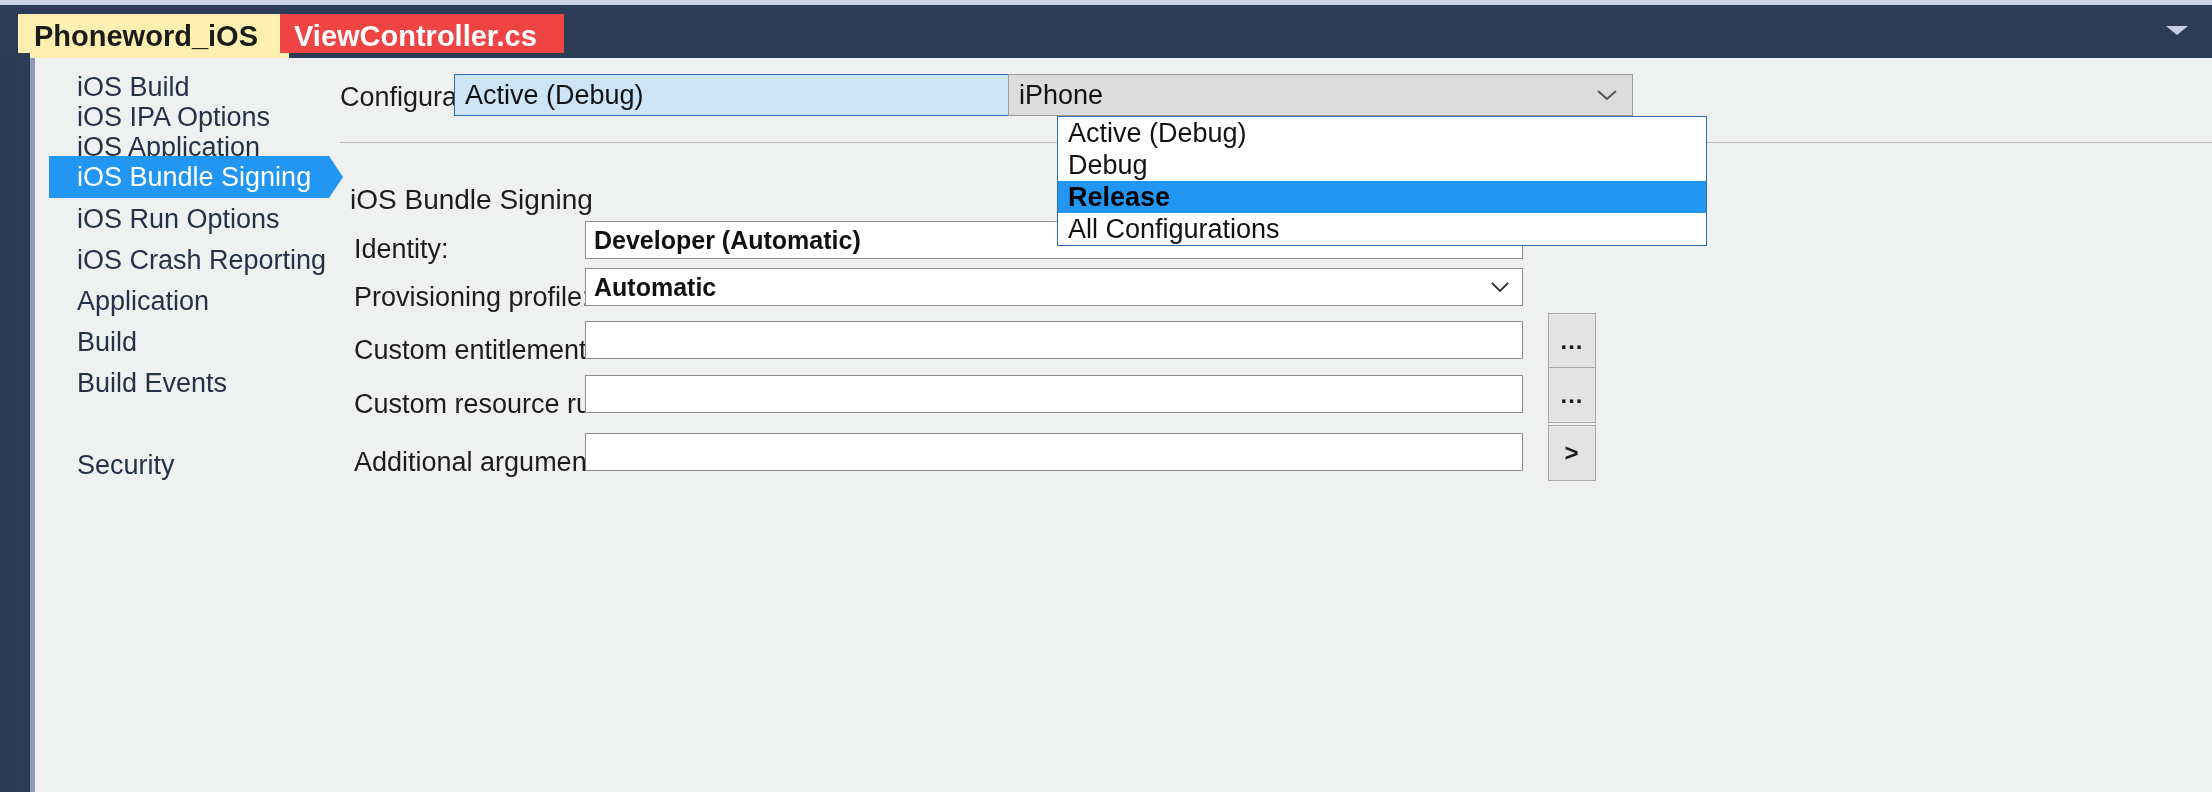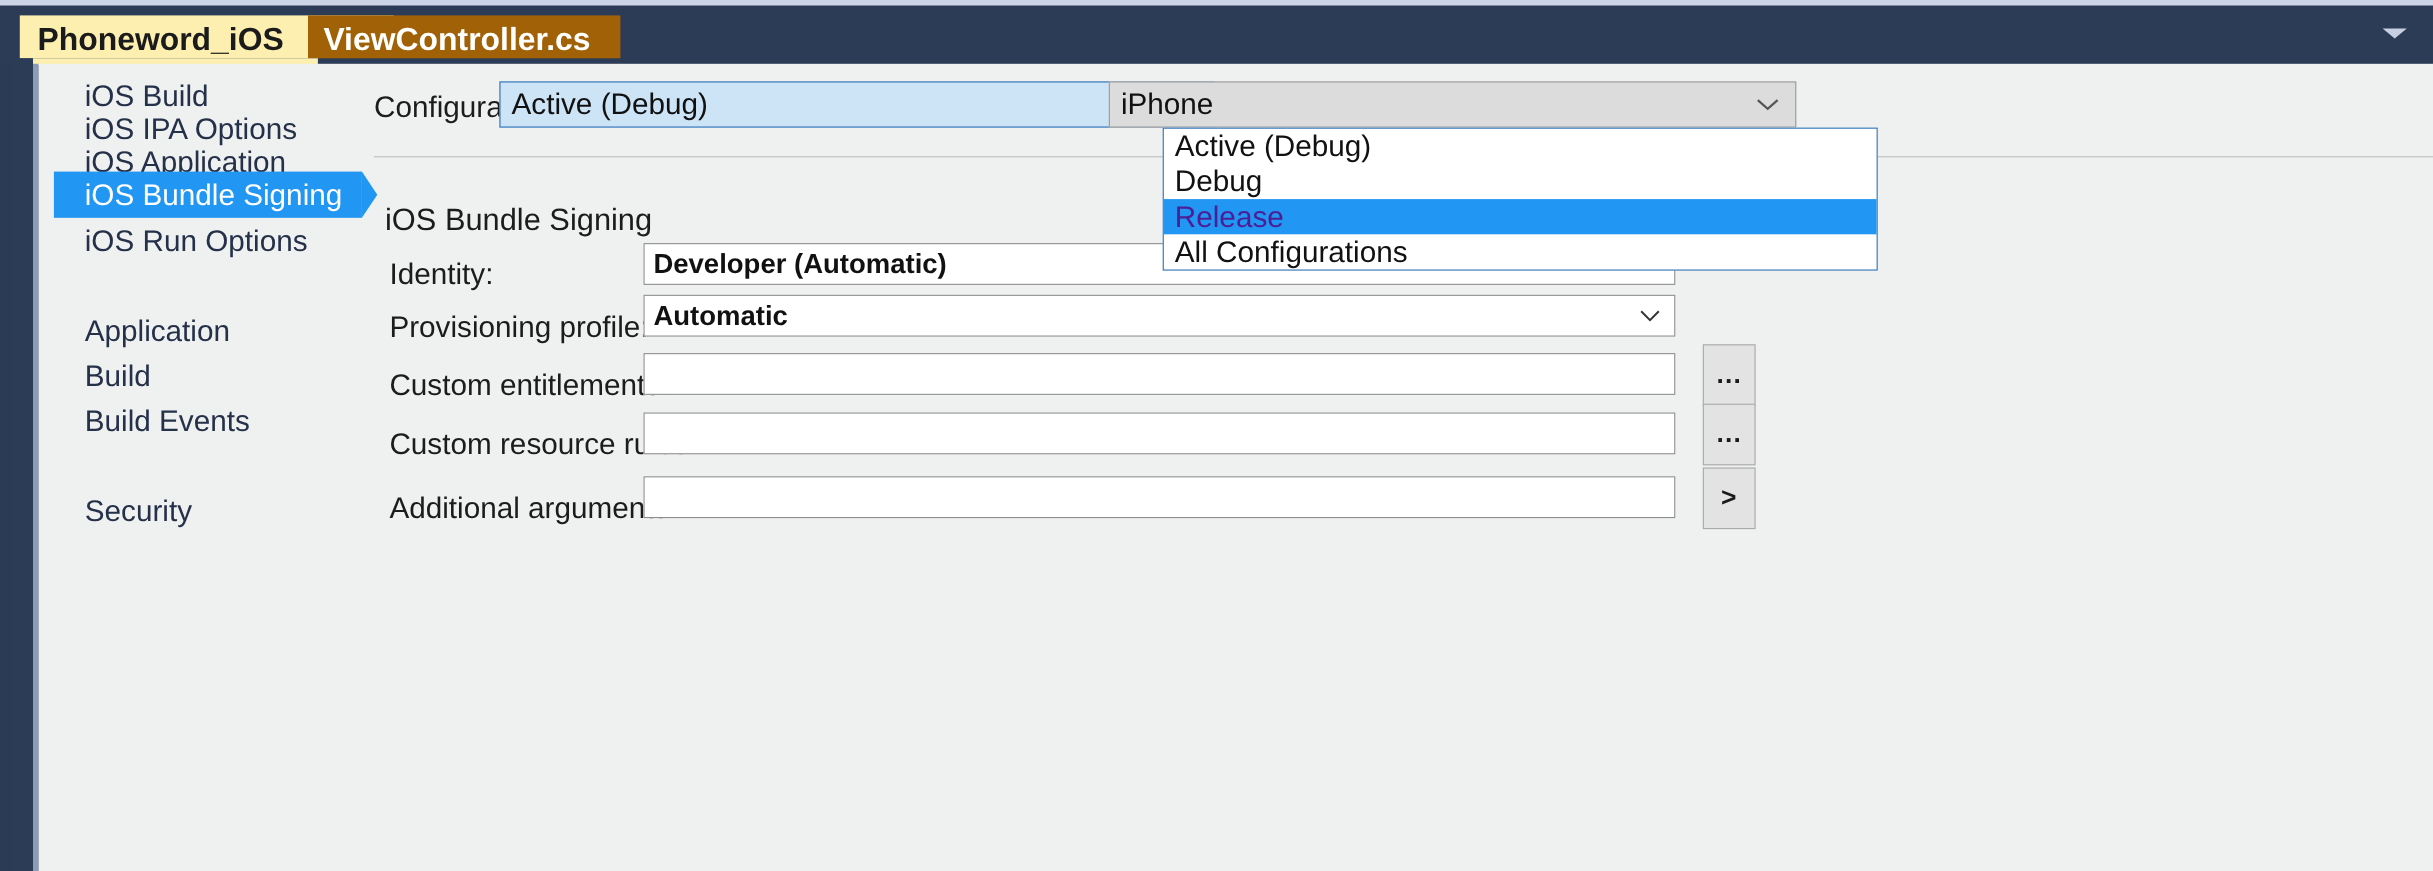--- a/index.html
+++ b/index.html
@@ -48,21 +48,21 @@
   }
   .tab-active {
     left: 18px;
     background: #fcefb0;
     color: #1b1b1b;
     padding: 0 14px 0 16px;
   }
   .tab-active .tab-label { padding-right: 22px; }
   .tab-inactive {
     left: 280px;
-    background: #a16207;
+    background: #ef4444;
     color: #ffffff;
     padding: 0 22px 0 14px;
     width: 284px;
   }
   .tab-pin-icon {
     width: 22px; height: 24px;
     margin-right: 18px;
     position: relative;
     color: #6d6a4e;
     flex: none;
@@ -303,21 +303,22 @@
     display: flex;
     align-items: center;
     padding-left: 10px;
     font-size: 27px;
     color: #111;
     white-space: nowrap;
     box-sizing: border-box;
   }
   .dd-item.selected {
     background: #2196f3;
-    color: #4c1d95;
+    color: #000000;
+    font-weight: bold;
   }
 </style>
 </head>
 <body>
 
 <div id="app">
 
   <div class="tabstrip">
     <div class="tabstrip-topline"></div>
 
@@ -366,20 +367,23 @@
         </div>
 
         <div class="side-item selected" style="top:98px;">
           <span>iOS Bundle Signing</span>
         </div>
         <div class="side-arrow" style="top:98px;"></div>
 
         <div class="side-item" style="top:140px;">
           <span>iOS Run Options</span>
         </div>
+        <div class="side-item" style="top:181px;">
+          <span>iOS Crash Reporting</span>
+        </div>
         <div class="side-item" style="top:222px;">
           <span>Application</span>
         </div>
         <div class="side-item" style="top:263px;">
           <span>Build</span>
         </div>
         <div class="side-item" style="top:304px;">
           <span>Build Events</span>
         </div>
         <div class="side-item" style="top:386px;">

